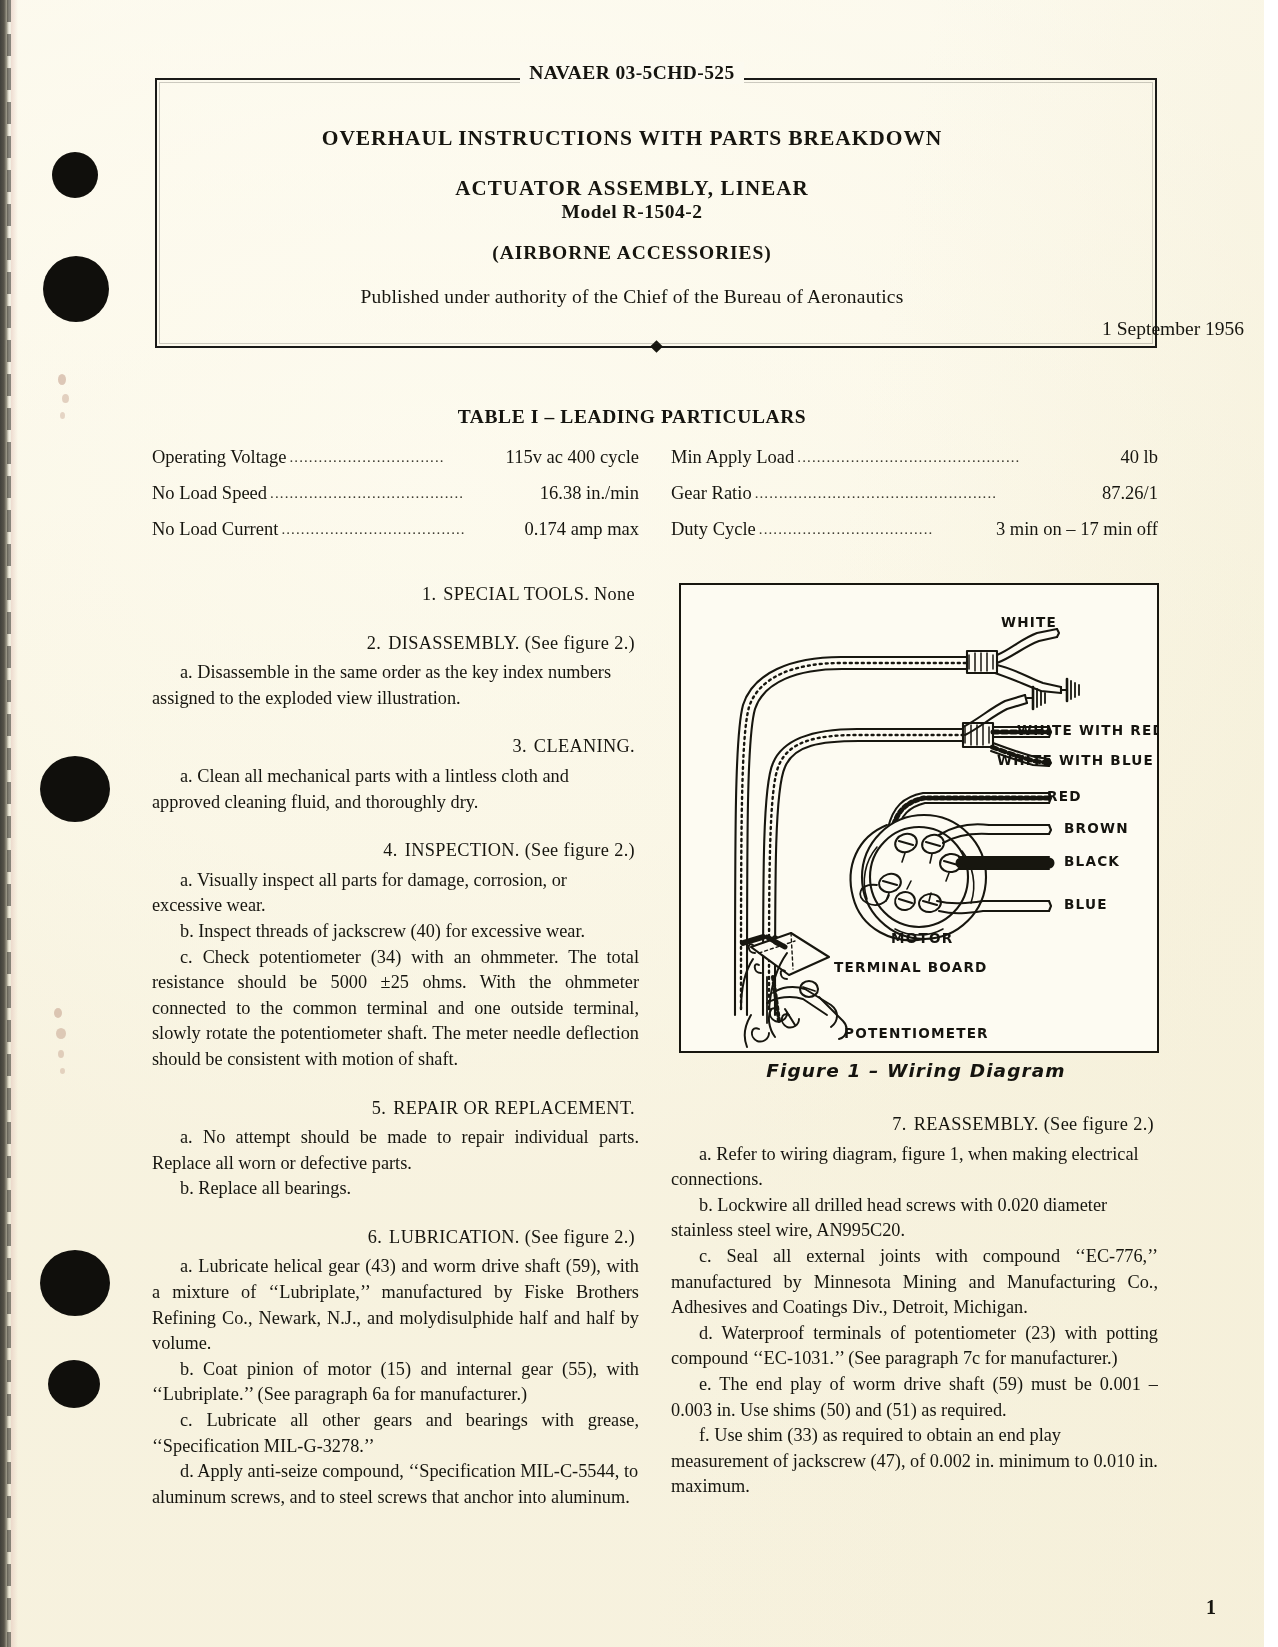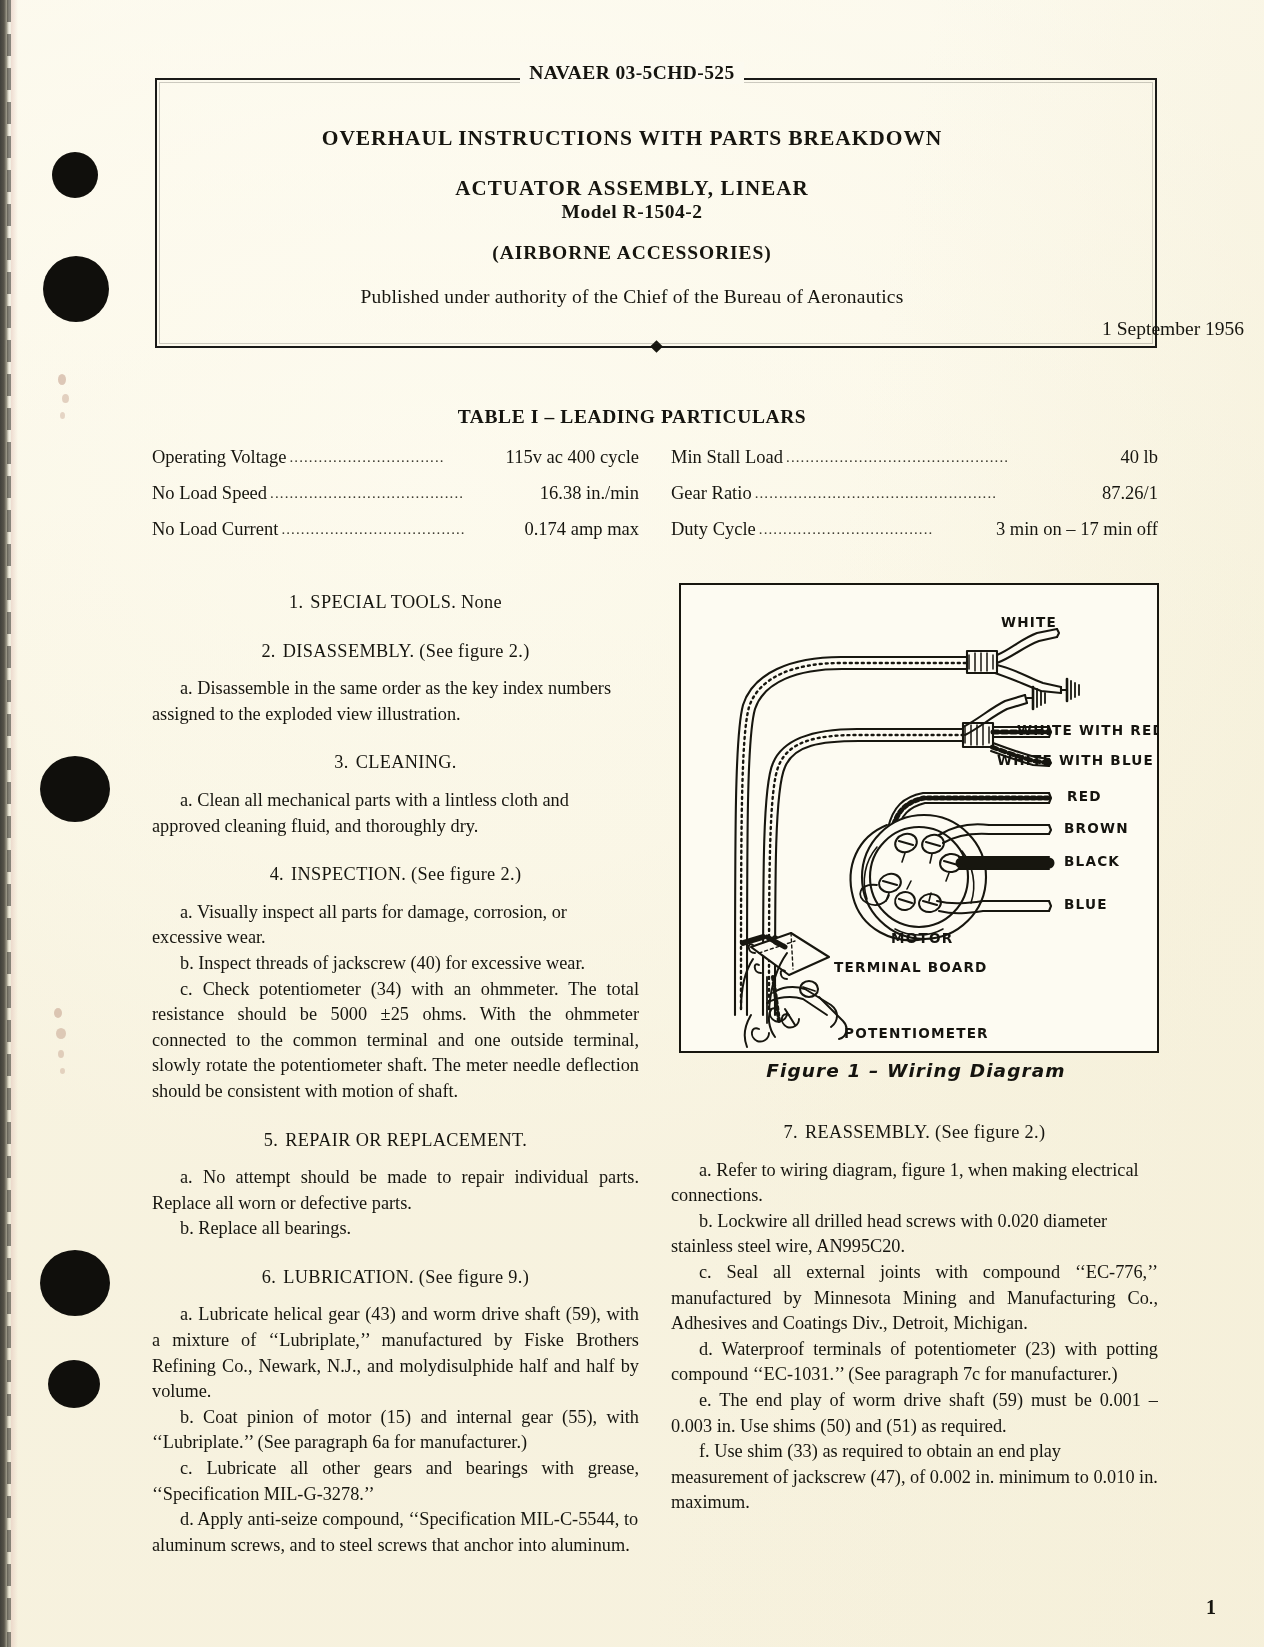--- a/index.html
+++ b/index.html
@@ -219,22 +219,22 @@
     font-weight: 500;
   }
   #col-left  { left: 152px; }
   #col-right { left: 671px; top: 1108px; width: 487px; }
 
   .sect {
     margin: 0 0 23px 0;
   }
   .sect:last-child { margin-bottom: 0; }
   .sect-head {
-    margin: 12px;
-    text-align: center;
+    margin: 4px;
+    text-align: right;
     letter-spacing: .35px;
   }
   .sect-head .num { margin-right: 7px; }
   .para {
     margin: 0;
     text-indent: 28px;
     text-align: justify;
   }
   .para.last { text-align: left; }
 
@@ -323,21 +323,21 @@
 
   <div id="table-title">TABLE I – LEADING PARTICULARS</div>
 
   <div id="particulars">
     <div class="part-row">
       <span class="part-label">Operating Voltage</span>
       <span class="part-dots">................................</span>
       <span class="part-value">115v ac 400 cycle</span>
     </div>
     <div class="part-row">
-      <span class="part-label">Min Stall Load</span>
+      <span class="part-label">Min Apply Load</span>
       <span class="part-dots">..............................................</span>
       <span class="part-value">40 lb</span>
     </div>
 
     <div class="part-row">
       <span class="part-label">No Load Speed</span>
       <span class="part-dots">........................................</span>
       <span class="part-value">16.38 in./min</span>
     </div>
     <div class="part-row">
@@ -392,21 +392,21 @@
     <div class="sect">
       <p class="sect-head">
         <span class="num">5.</span><span>REPAIR OR REPLACEMENT.</span>
       </p>
       <p class="para">a. No attempt should be made to repair individual parts. Replace all worn or defective parts.</p>
       <p class="para last">b. Replace all bearings.</p>
     </div>
 
     <div class="sect">
       <p class="sect-head">
-        <span class="num">6.</span><span>LUBRICATION.  (See figure 9.)</span>
+        <span class="num">6.</span><span>LUBRICATION.  (See figure 2.)</span>
       </p>
       <p class="para">a. Lubricate helical gear (43) and worm drive shaft (59), with a mixture of ‘‘Lubriplate,’’ manufactured by Fiske Brothers Refining Co., Newark, N.J., and molydisulphide half and half by volume.</p>
       <p class="para">b. Coat pinion of motor (15) and internal gear (55), with ‘‘Lubriplate.’’ (See paragraph 6a for manufacturer.)</p>
       <p class="para">c. Lubricate all other gears and bearings with grease, ‘‘Specification MIL-G-3278.’’</p>
       <p class="para last">d. Apply anti-seize compound, ‘‘Specification MIL-C-5544, to aluminum screws, and to steel screws that anchor into aluminum.</p>
     </div>
 
   </div>
 
   <div id="figure-box">
@@ -535,21 +535,21 @@
         <path d="M86,392 L86,438" stroke-width="1.8"></path>
 
         <path d="M138,412 L162,436 C168,442 166,452 158,454" stroke-width="2"></path>
       </g>
     </svg>
 
     
     <div class="fig-label" style="left:320px; top:29px;">WHITE</div>
     <div class="fig-label" style="left:316px; top:137px;margin-left:20px;">WHITE  WITH  RED</div>
     <div class="fig-label" style="left:316px; top:167px;">WHITE  WITH  BLUE</div>
-    <div class="fig-label" style="left:386px; top:203px;">RED</div>
+    <div class="fig-label" style="left:366px; top:203px;">RED</div>
     <div class="fig-label" style="left:383px; top:235px;">BROWN</div>
     <div class="fig-label" style="left:383px; top:268px;">BLACK</div>
     <div class="fig-label" style="left:383px; top:311px;">BLUE</div>
     <div class="fig-label" style="left:210px; top:345px;">MOTOR</div>
     <div class="fig-label" style="left:153px; top:374px;">TERMINAL BOARD</div>
     <div class="fig-label" style="left:163px; top:440px;">POTENTIOMETER</div>
   </div>
 
   <div id="figure-caption">Figure 1 – Wiring Diagram</div>
 

